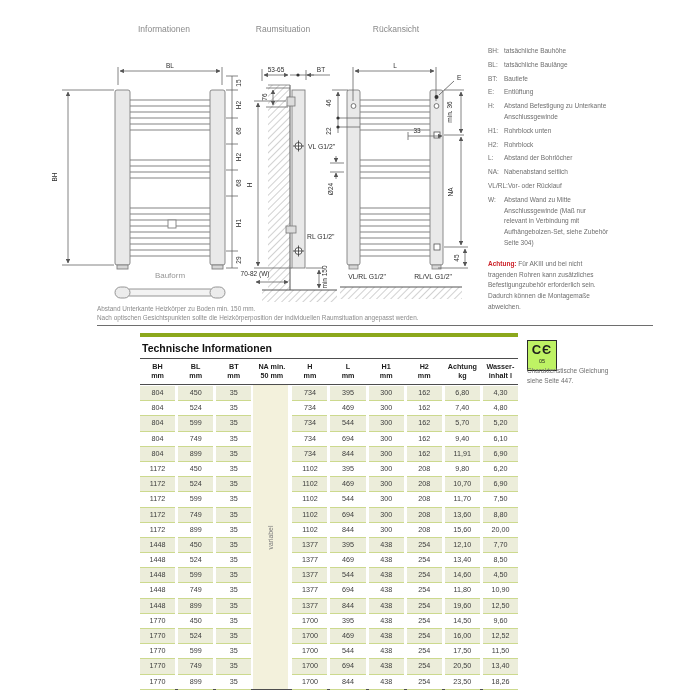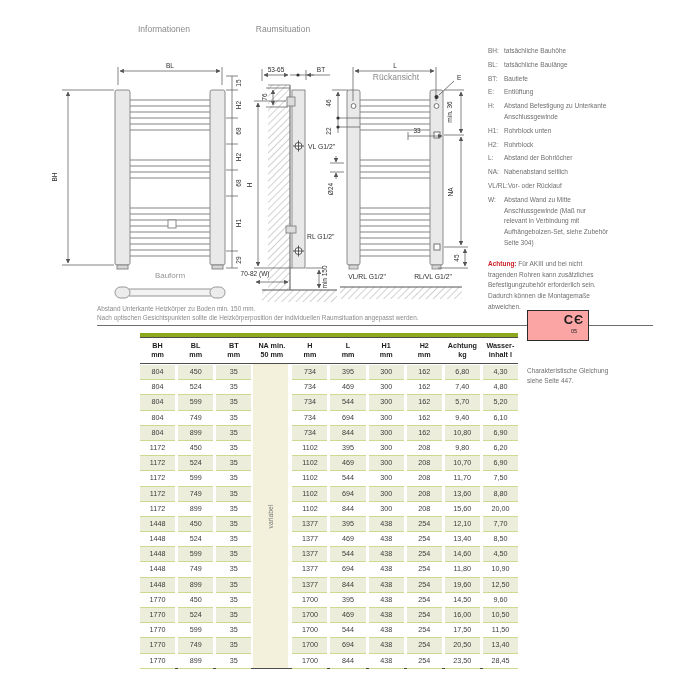--- a/index.html
+++ b/index.html
@@ -27,31 +27,31 @@
   .hcell{text-align:center;font-size:7.2px;font-weight:bold;color:#1c1c1c;line-height:9px;}
   .tbody{position:relative;}
   .na-strip{position:absolute;left:113px;top:0;width:35px;height:304px;display:flex;align-items:center;justify-content:center;}
   .na-strip span{transform:rotate(-90deg);font-size:6.8px;color:#7a7a7a;white-space:nowrap;}
   .trow{display:grid;grid-template-columns:repeat(10,1fr);column-gap:3px;height:15.2px;position:relative;}
   .tcell{text-align:center;font-size:7.2px;color:#3c3c3c;line-height:14.2px;border-bottom:1px solid #ccd98e;height:14.2px;margin-top:1px;}
   .trow:nth-child(even) .tcell{background:var(--rowfill);}
   .tcell.na{border-bottom:none;background:transparent !important;}
   .rule{height:1px;background:#4d4d4d;}
   
-  .cebox{left:527px;top:310px;width:28px;height:29px;border:1.5px solid #2b2b2b;text-align:center;background:#fca5a5;padding-left:32px;}
+  .cebox{left:527px;top:340px;width:28px;height:29px;border:1.5px solid #2b2b2b;text-align:center;background:#bef264;}
   .cemark{font-size:13px;font-weight:bold;color:#1c1c1c;line-height:17px;letter-spacing:1px;display:block;}
   .cenum{font-size:5.5px;color:#1c1c1c;line-height:6px;display:block;}
   .cenote{left:527px;top:366px;font-size:6.5px;color:#6e6e6e;line-height:9.5px;}
 </style>
 </head>
 <body>
 
 <div class="abs viewtitle" style="left:116px;top:24px;">Informationen</div>
 <div class="abs viewtitle" style="left:235px;top:24px;">Raumsituation</div>
-<div class="abs viewtitle" style="left:348px;top:24px;margin-top:48px;">Rückansicht</div>
+<div class="abs viewtitle" style="left:348px;top:24px;">Rückansicht</div>
 
 <svg class="abs" style="left:40px;top:55px;" width="435" height="250" viewBox="0 0 435 250">
   <defs>
     <pattern id="tubes" width="8" height="6" patternUnits="userSpaceOnUse">
       <line x1="0" y1="3" x2="8" y2="3" stroke="#8d8d8d" stroke-width="1.1"></line>
     </pattern>
     <pattern id="hatch" width="5" height="5" patternUnits="userSpaceOnUse" patternTransform="rotate(45)">
       <line x1="0" y1="0" x2="0" y2="5" stroke="#a3a3a3" stroke-width="1"></line>
     </pattern>
     <marker id="ar" viewBox="0 0 10 10" refX="9" refY="5" markerWidth="5.5" markerHeight="5.5" orient="auto-start-reverse">
@@ -291,20 +291,21 @@
       <span class="legend-abbr">W:</span>
       <span class="legend-text">Abstand Wand zu Mitte Anschlussgewinde (Maß nur relevant in Verbindung mit Aufhängebolzen-Set, siehe Zubehör Seite 304)</span>
     </div>
   <div class="warning">
     <span class="warning-label" style="color: rgb(204, 33, 40);">Achtung:</span><span> Für AKIII und bei nicht tragenden Rohren kann zusätzliches Befestigungzubehör erforderlich sein. Dadurch können die Montagemaße abweichen.</span>
   </div>
 </div>
 
 <div class="abs tablewrap">
   <div class="greenbar" style="background: rgb(140, 168, 28);"></div>
+  <div class="ttitle">Technische Informationen</div>
   <div class="rule"></div>
   <div class="thead">
     <div class="hcell">
         <span style="display:block">BH</span>
         <span style="display:block">mm</span>
       </div>
       <div class="hcell">
         <span style="display:block">BL</span>
         <span style="display:block">mm</span>
       </div>
@@ -396,21 +397,21 @@
       </div>
       <div class="trow">
         <span class="tcell">804</span>
         <span class="tcell">899</span>
         <span class="tcell">35</span>
         <span class="tcell na"></span>
         <span class="tcell">734</span>
         <span class="tcell">844</span>
         <span class="tcell">300</span>
         <span class="tcell">162</span>
-        <span class="tcell">10,80</span>
+        <span class="tcell">11,91</span>
         <span class="tcell">6,90</span>
       </div>
       <div class="trow">
         <span class="tcell">1172</span>
         <span class="tcell">450</span>
         <span class="tcell">35</span>
         <span class="tcell na"></span>
         <span class="tcell">1102</span>
         <span class="tcell">395</span>
         <span class="tcell">300</span>
@@ -541,21 +542,21 @@
       <div class="trow">
         <span class="tcell">1770</span>
         <span class="tcell">524</span>
         <span class="tcell">35</span>
         <span class="tcell na"></span>
         <span class="tcell">1700</span>
         <span class="tcell">469</span>
         <span class="tcell">438</span>
         <span class="tcell">254</span>
         <span class="tcell">16,00</span>
-        <span class="tcell">10,50</span>
+        <span class="tcell">12,52</span>
       </div>
       <div class="trow">
         <span class="tcell">1770</span>
         <span class="tcell">599</span>
         <span class="tcell">35</span>
         <span class="tcell na"></span>
         <span class="tcell">1700</span>
         <span class="tcell">544</span>
         <span class="tcell">438</span>
         <span class="tcell">254</span>
@@ -577,21 +578,21 @@
       <div class="trow">
         <span class="tcell">1770</span>
         <span class="tcell">899</span>
         <span class="tcell">35</span>
         <span class="tcell na"></span>
         <span class="tcell">1700</span>
         <span class="tcell">844</span>
         <span class="tcell">438</span>
         <span class="tcell">254</span>
         <span class="tcell">23,50</span>
-        <span class="tcell">28,45</span>
+        <span class="tcell">18,26</span>
       </div>
   </div>
   <div class="rule"></div>
 </div>
 
 <div class="abs cebox">
   <span class="cemark">CЄ</span>
   <span class="cenum">05</span>
 </div>
 <div class="abs cenote">

